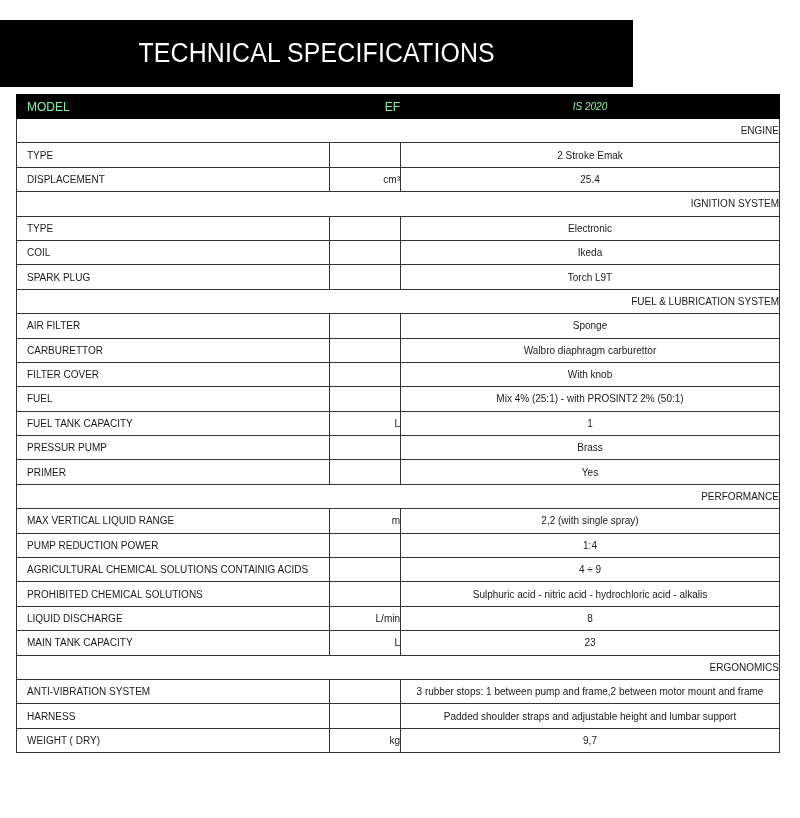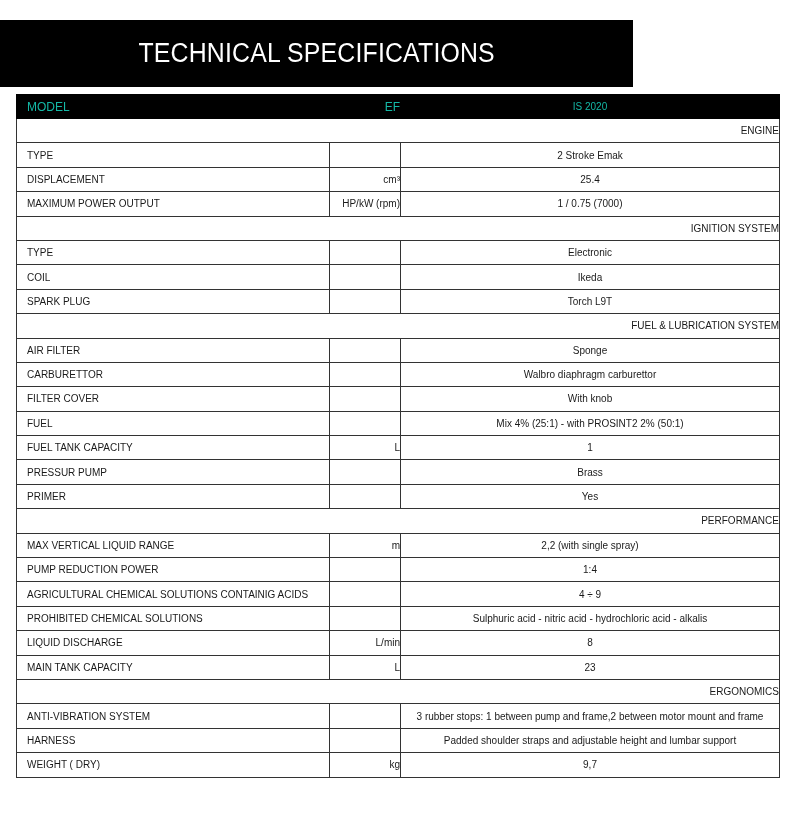--- a/index.html
+++ b/index.html
@@ -1,22 +1,22 @@
 <!DOCTYPE html>
 <html><head>
 <meta charset="utf-8">
 <style>
   html, body { margin:0; padding:0; background:#ffffff; }
   body { width:800px; height:818px; position:relative; overflow:hidden; font-family:"Liberation Sans", sans-serif; }
   .title-bar { position:absolute; left:0; top:0; width:633px; height:67px; background:#000000; display:flex; align-items:center; justify-content:center;margin-top:20px; }
   .title-bar h1 { margin:0; color:#ffffff; font-weight:normal; font-size:27px; letter-spacing:0.2px; font-family:"Liberation Sans", sans-serif; transform:scaleX(0.92); }
   .spec-table { position:absolute; left:16px; top:94px; width:763px; border:1.5px solid #222; border-collapse:collapse; table-layout:fixed; }
   .spec-table td { border:1px solid #333; height:23.4px; padding:0; font-size:10px; color:#1a1a1a; white-space:nowrap; overflow:hidden; }
-  .spec-table tr.header td { background:#000; color:#14b8a6; border-color:#000; font-size:12px; height:23px; }
-  .spec-table tr.header td.c-value { font-size:10px; }
+  .spec-table tr.header td { background:#000; color:#86efac; border-color:#000; font-size:12px; height:23px; }
+  .spec-table tr.header td.c-value { font-size:10px;font-style:italic; }
   .c-label { padding-left:10px !important; text-align:left; }
   .c-unit { text-align:right; }
   .c-value { text-align:center; }
   .section td { padding-left:10px !important; text-align:right; }
 </style>
 </head>
 <body>
 
 <div class="title-bar">
   <h1>TECHNICAL SPECIFICATIONS</h1>
@@ -39,25 +39,20 @@
       </tr>
       <tr>
         <td class="c-label">TYPE</td>
         <td class="c-unit"></td>
         <td class="c-value">2 Stroke Emak</td>
       </tr>
       <tr>
         <td class="c-label">DISPLACEMENT</td>
         <td class="c-unit">cm³</td>
         <td class="c-value">25.4</td>
-      </tr>
-      <tr>
-        <td class="c-label">MAXIMUM POWER OUTPUT</td>
-        <td class="c-unit">HP/kW (rpm)</td>
-        <td class="c-value">1 / 0.75 (7000)</td>
       </tr>
       <tr class="section">
         <td colspan="3">IGNITION SYSTEM</td>
       </tr>
       <tr>
         <td class="c-label">TYPE</td>
         <td class="c-unit"></td>
         <td class="c-value">Electronic</td>
       </tr>
       <tr>

